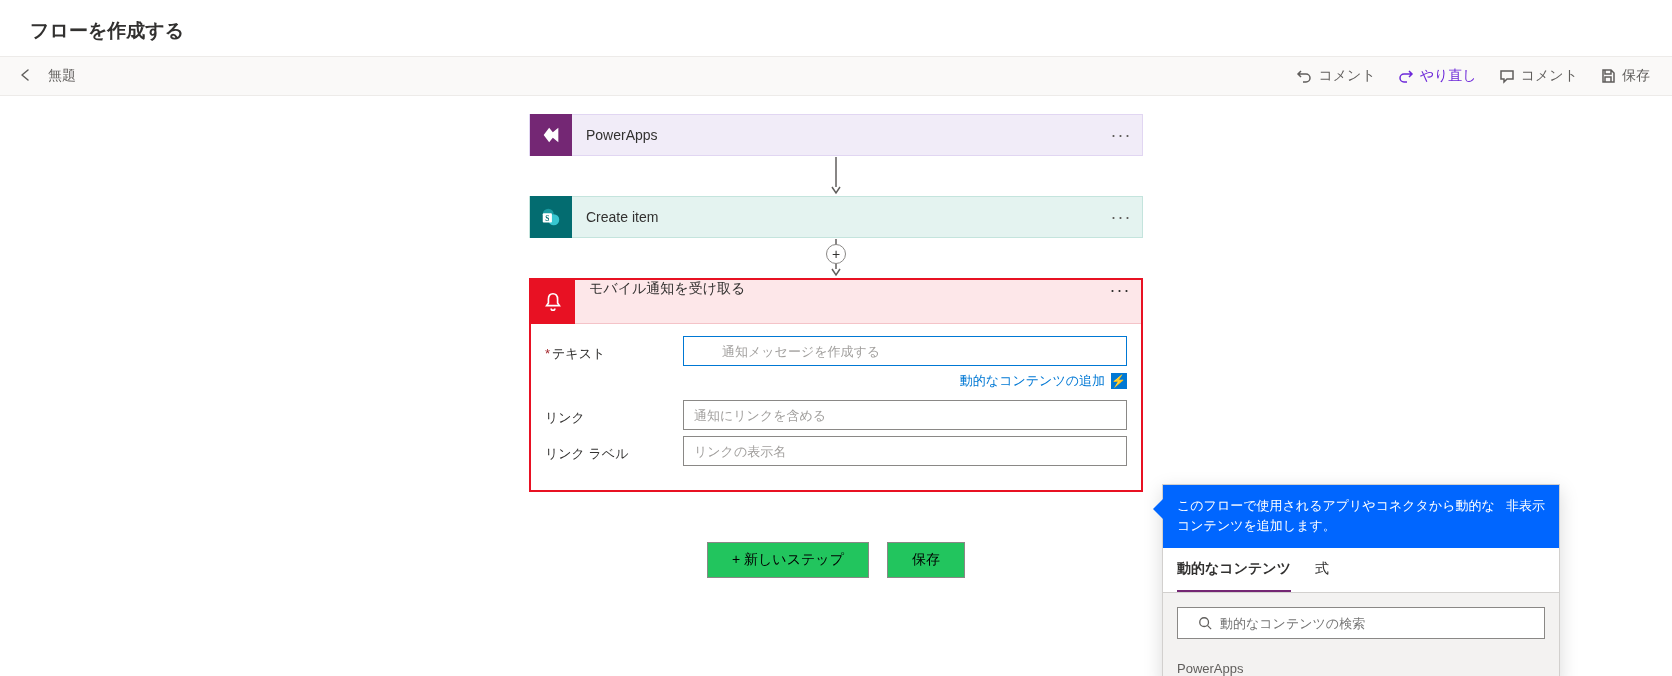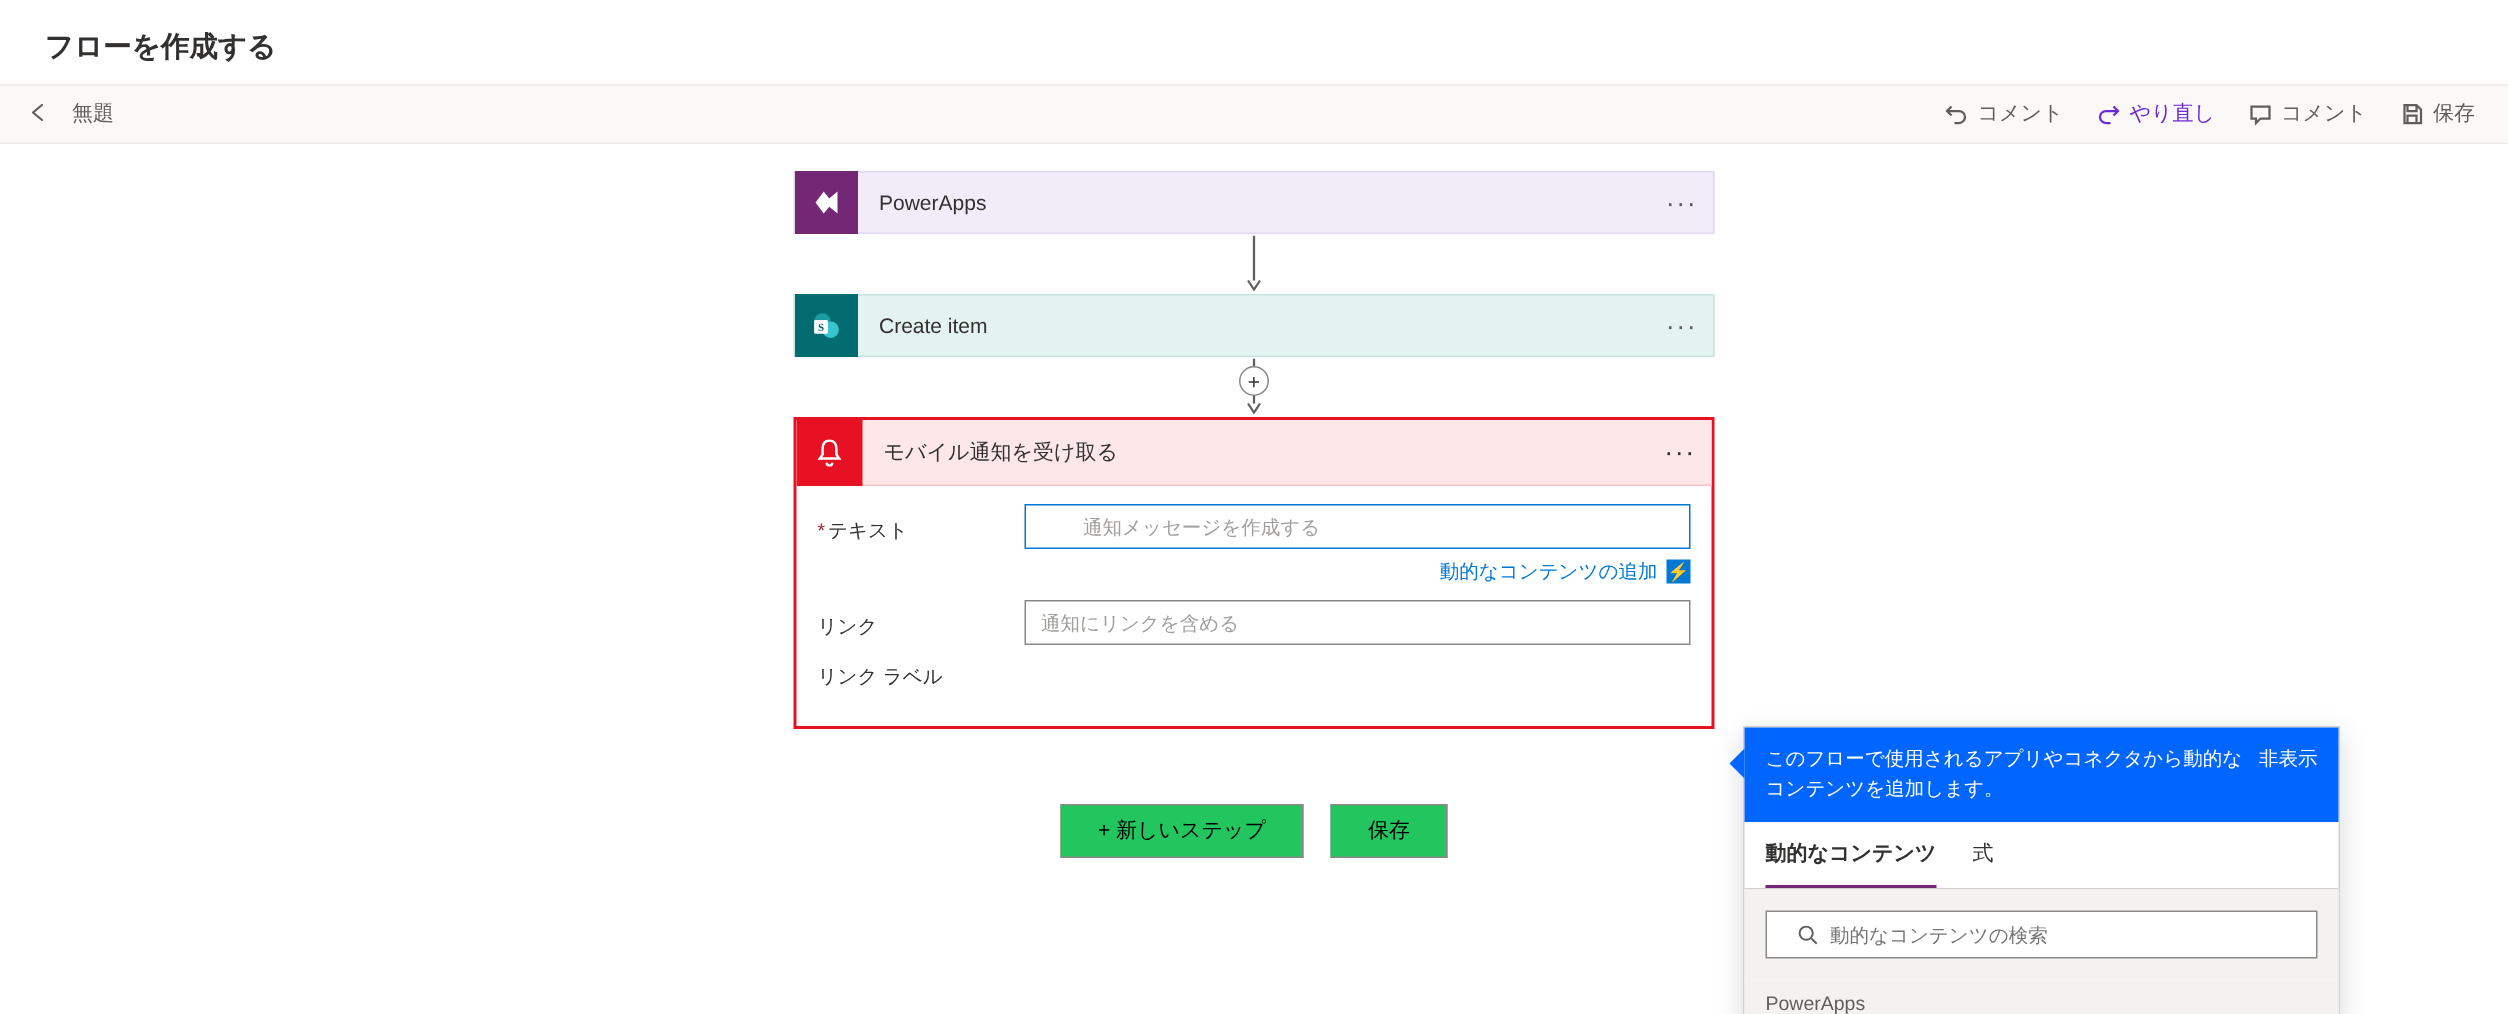--- a/index.html
+++ b/index.html
@@ -55,21 +55,21 @@
   .arrow svg { stroke: #605e5c; }
   .plus-badge {
     position: absolute; top: 6px; width: 20px; height: 20px; border: 1px solid #8a8886;
     border-radius: 50%; background: #fff; display: flex; align-items: center; justify-content: center;
     font-size: 14px; color: #323130; cursor: pointer;
   }
 
   
   .step-expanded { width: 614px; border: 2px solid #e81123; background: #fff; }
   .step-expanded .hdr {
-    display: flex; align-items: center; height: 44px; background: #fde7e9; border-bottom: 1px solid #f4c3c8;
+    display: flex; align-items: flex-start; height: 44px; background: #fde7e9; border-bottom: 1px solid #f4c3c8;
   }
   .step-expanded .hdr .icon { width: 44px; height: 44px; background: #e81123; display: flex; align-items: center; justify-content: center; }
   .step-expanded .hdr .label { flex: 1; padding: 0 14px; font-size: 14px; }
   .step-expanded .hdr .more { width: 42px; text-align: center; font-size: 18px; letter-spacing: 1px; cursor: pointer; color: #323130; }
   .step-body { padding: 12px 14px 18px; }
   .frow { display: flex; align-items: center; margin-bottom: 6px; }
   .flabel { width: 138px; font-size: 13px; color: #323130; padding-top: 6px; }
   .flabel .req { color: #a4262c; margin-right: 2px; }
   .finput {
     flex: 1; height: 30px; border: 1px solid #8a8886; padding: 0 10px; font-size: 13px;
@@ -217,20 +217,21 @@
             <span>動的なコンテンツの追加</span>
             <span class="badge">⚡</span>
           </div>
         </div>
         <div class="frow">
           <div class="flabel"><span>リンク</span></div>
           <input class="finput" placeholder="通知にリンクを含める" style="">
         </div>
         <div class="frow" style="margin-top:6px;">
           <div class="flabel"><span>リンク ラベル</span></div>
+          <input class="finput" placeholder="リンクの表示名" style="">
         </div>
       </div>
     </div>
 
     <div class="bottom-actions">
       <button class="btn">+ 新しいステップ</button>
       <button class="btn">保存</button>
     </div>
 
   </div>

